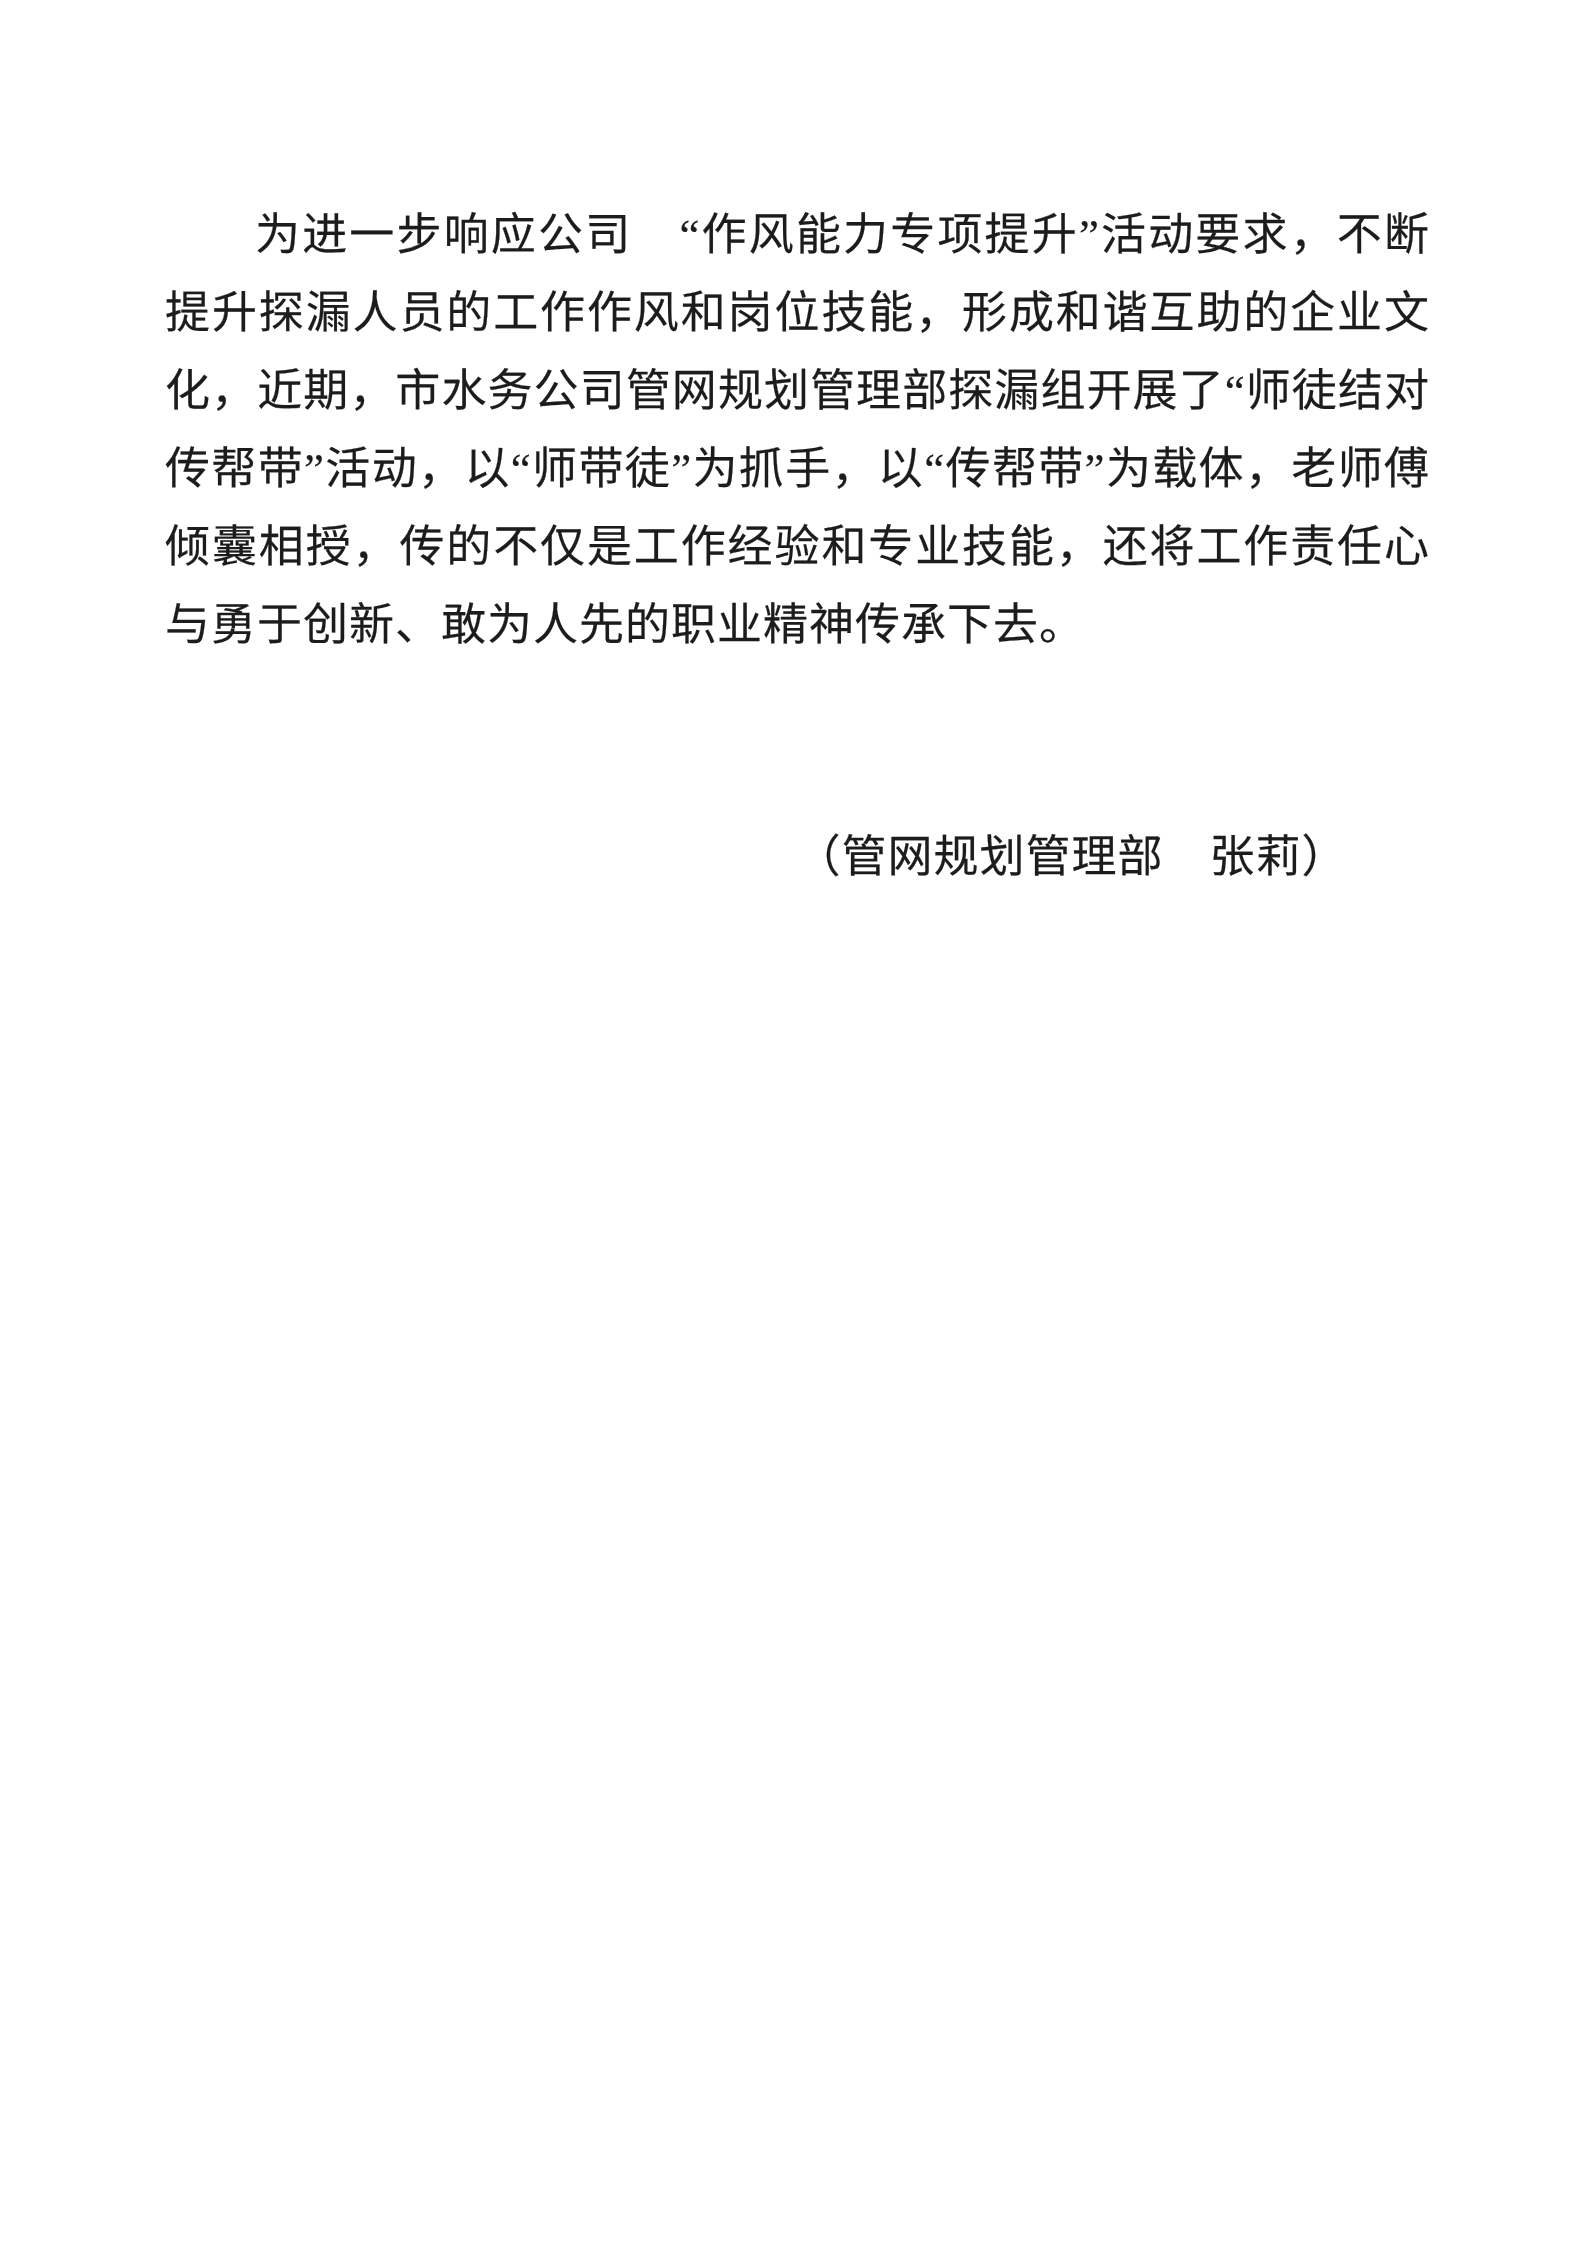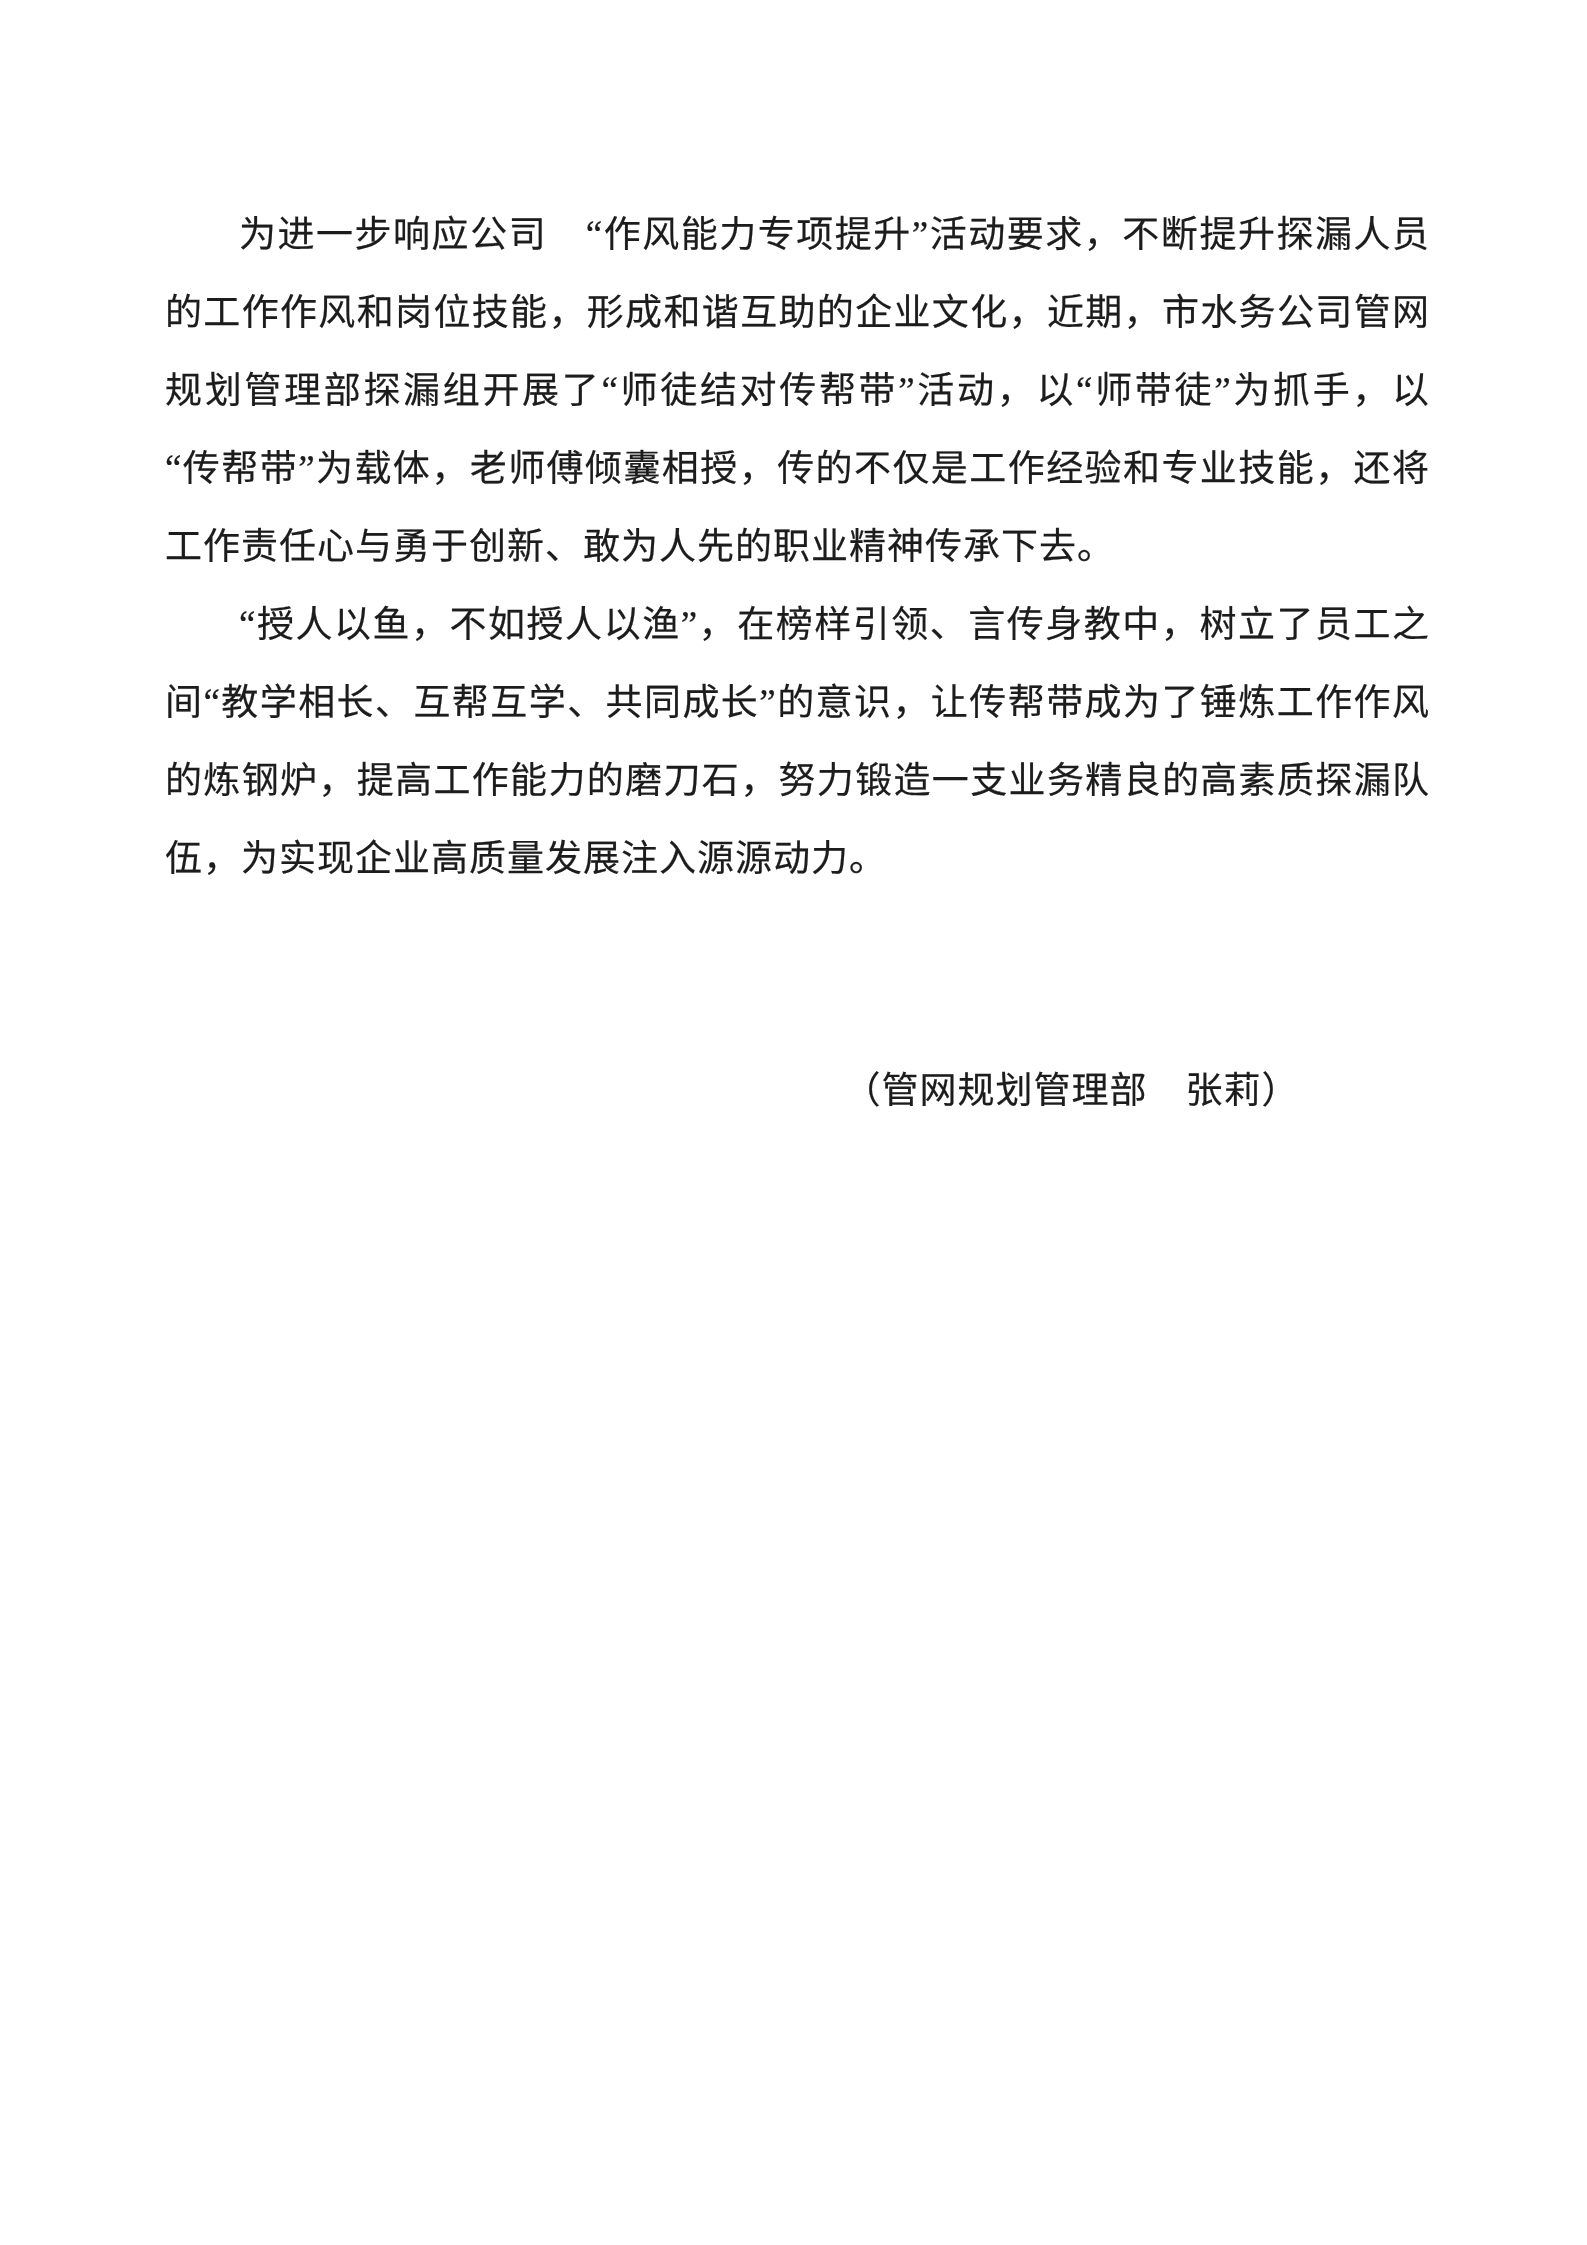--- a/index.html
+++ b/index.html
@@ -21,21 +21,21 @@
     width: 1587px;
     height: 2245px;
     background: #ffffff;
     overflow: hidden;
     box-sizing: border-box;
     padding: 196px 157px 0 165px;
   }
   .doc-body {
     width: 1265px;
     color: #1c1c1c;
-    font-size: 37px;
+    font-size: 45px;
     line-height: 78px;
     letter-spacing: 1px;
   }
   .doc-paragraph {
     margin: 0;
     text-indent: 2em;
     text-align: justify;
     text-justify: inter-ideograph;
     word-break: break-all;
     
@@ -49,16 +49,15 @@
     text-indent: 0;
     white-space: nowrap;
   }
 </style>
 </head>
 <body>
 
 <div class="page">
   <div class="doc-body">
     <p class="doc-paragraph">为进一步响应公司　“作风能力专项提升”活动要求，不断提升探漏人员的工作作风和岗位技能，形成和谐互助的企业文化，近期，市水务公司管网规划管理部探漏组开展了“师徒结对传帮带”活动，以“师带徒”为抓手，以“传帮带”为载体，老师傅倾囊相授，传的不仅是工作经验和专业技能，还将工作责任心与勇于创新、敢为人先的职业精神传承下去。</p>
-    <p class="doc-paragraph">“授人以鱼，不如授人以渔”，在榜样引领、言传身教中，树立了员工之间“教学相长、互帮互学、共同成长”的意识，让传帮带成为了锤炼工作作风的炼钢炉，提高工作能力的磨刀石，努力锻造一支业务精良的高素质探漏队伍，为实现企业高质量发展注入源源动力。</p>
     <p class="doc-paragraph doc-signature">（管网规划管理部　张莉）</p>
   </div>
 </div>
 
 </body></html>

